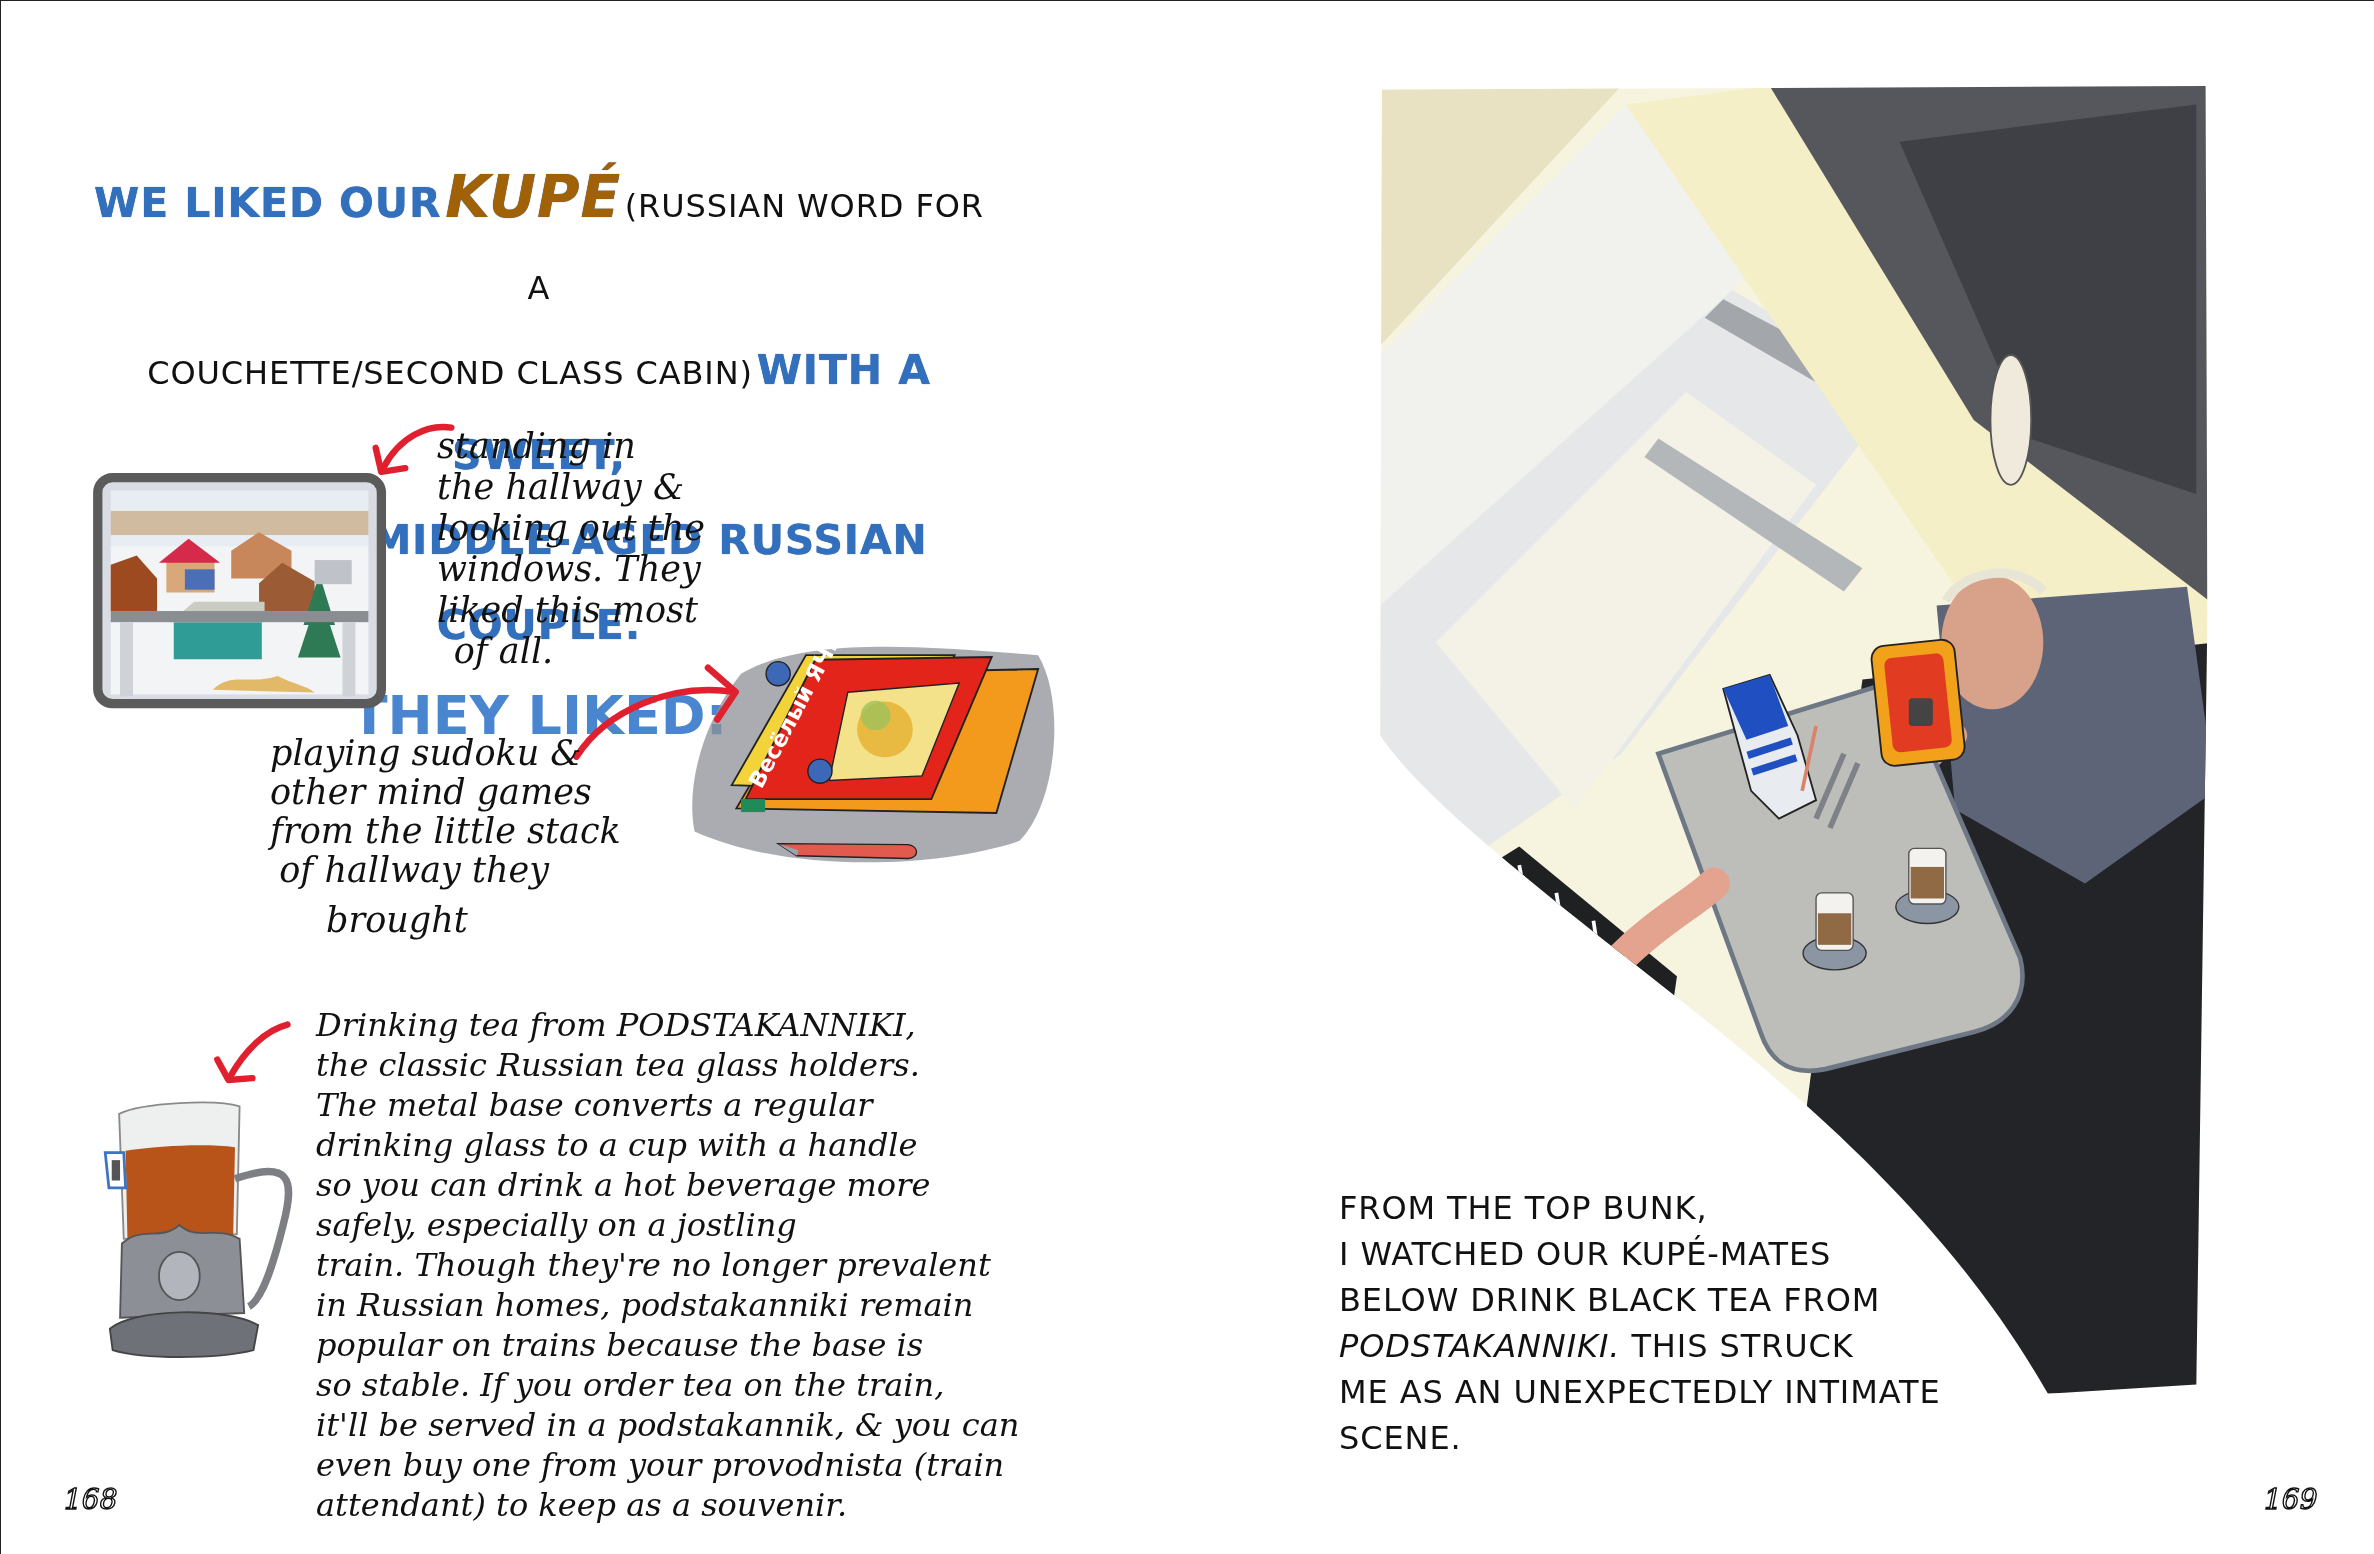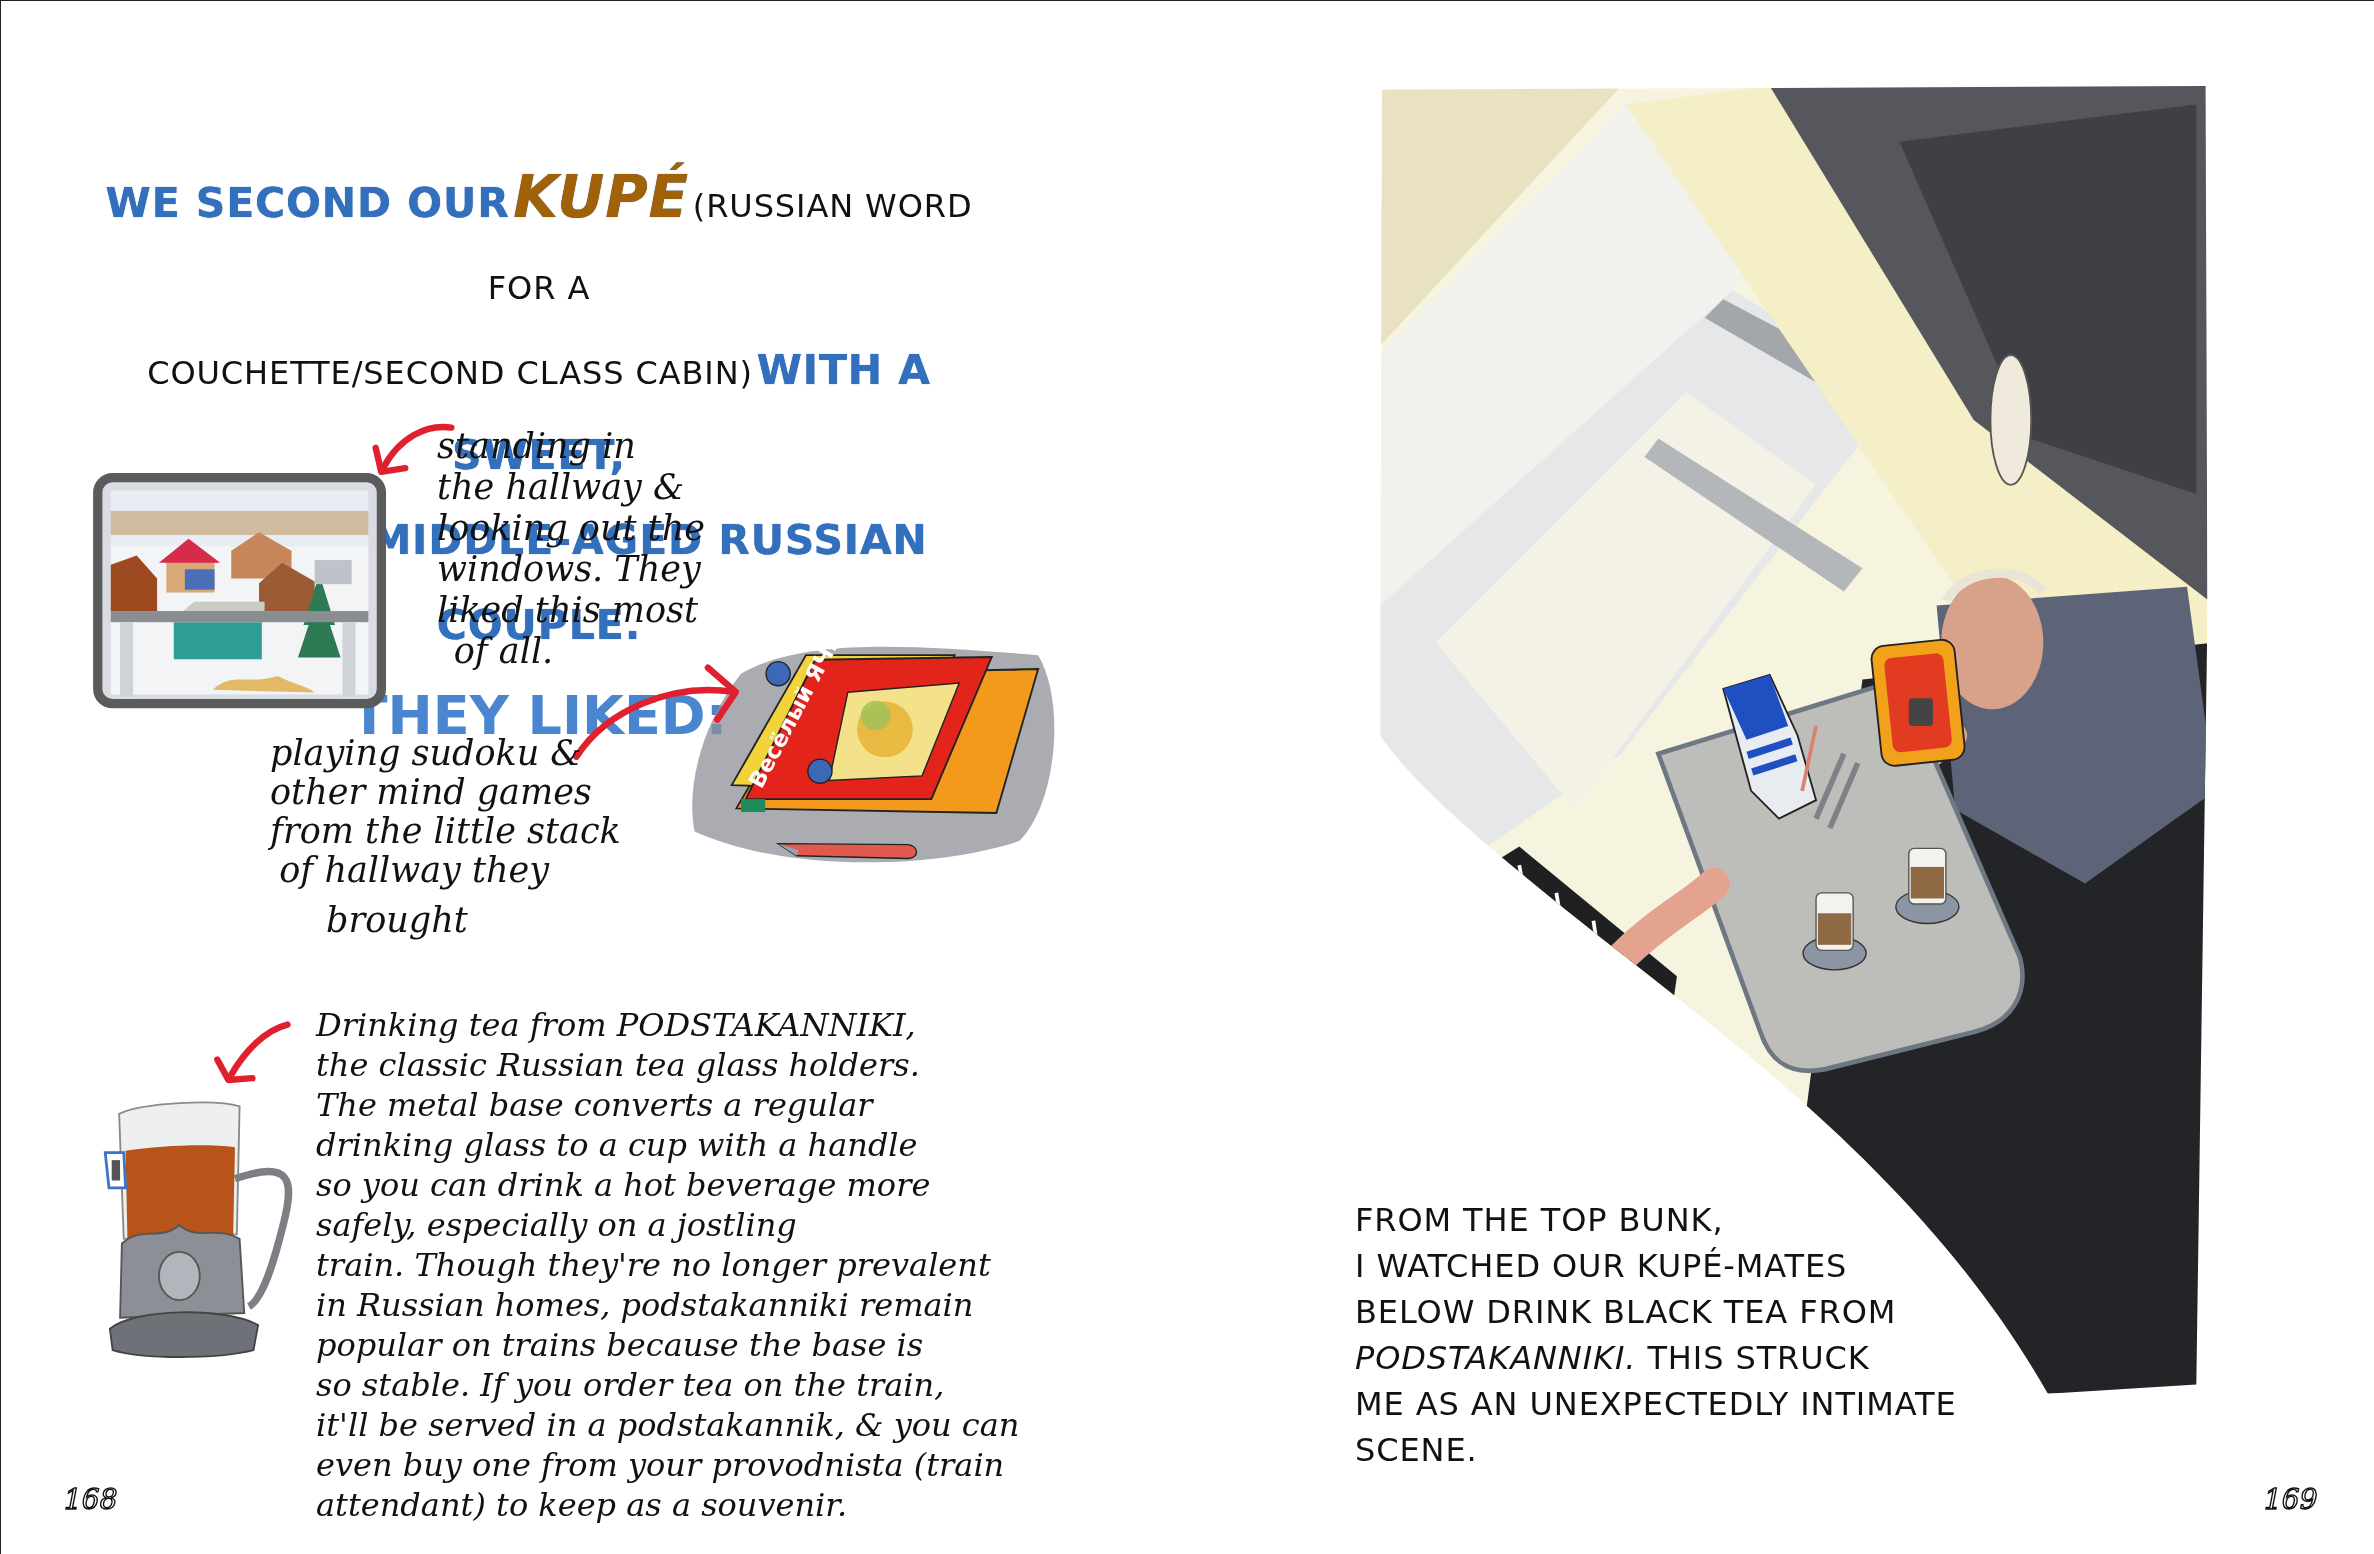--- a/index.html
+++ b/index.html
@@ -27,21 +27,21 @@
 </style>
 </head>
 <body>
 
 <div class="spread">
 
   <div class="page page-left">
 
     <div class="heading">
       <div>
-        <span class="blue">WE SECOND OUR</span>
+        <span class="blue">WE LIKED OUR</span>
         <span class="blue big">KUPÉ</span>
         <span class="paren">(RUSSIAN WORD FOR A</span>
       </div>
       <div>
         <span class="paren">COUCHETTE/SECOND CLASS CABIN)</span>
         <span class="blue">WITH A SWEET,</span>
       </div>
       <div>
         <span class="blue">MELLOW MIDDLE-AGED RUSSIAN COUPLE.</span>
       </div>
@@ -230,21 +230,21 @@
           <path d="M260,940 C300,900 340,880 360,860" stroke="#e3a38e" stroke-width="34" fill="none" stroke-linecap="round"></path>
           <path d="M300,1000 L330,1120" stroke="#e3a38e" stroke-width="26"></path>
 
           <polygon points="0,900 40,880 620,1410 560,1420 0,1000" fill="#f3ecc2"></polygon>
 
           <polygon points="0,1000 560,1420 360,1420 0,1200" fill="#dcdcde"></polygon>
         </g>
       </svg>
     </div>
 
-    <div class="caption" style="left:168px;margin-top:12px;">
+    <div class="caption" style="left:152px;">
       <div>FROM THE TOP BUNK,</div>
       <div>I WATCHED OUR KUPÉ-MATES</div>
       <div>BELOW DRINK BLACK TEA FROM</div>
       <div><span class="ital">PODSTAKANNIKI.</span><span> THIS STRUCK</span></div>
       <div>ME AS AN UNEXPECTEDLY INTIMATE</div>
       <div>SCENE.</div>
     </div>
 
     <div class="pagenum" style="left:1077px; top:1482px;">169</div>
   </div>

